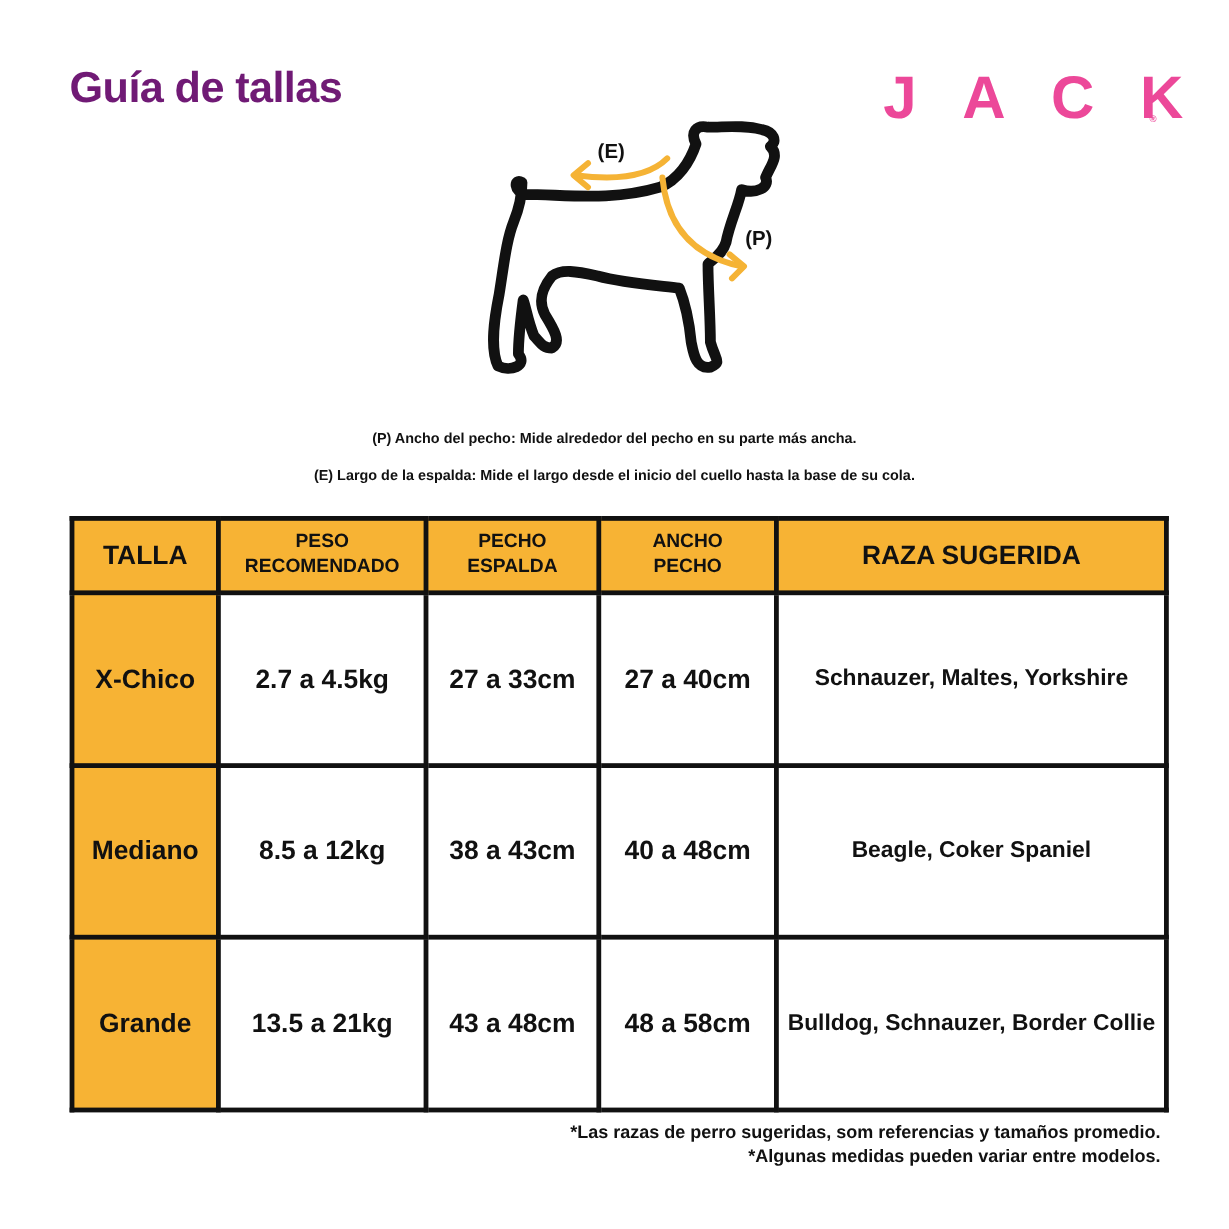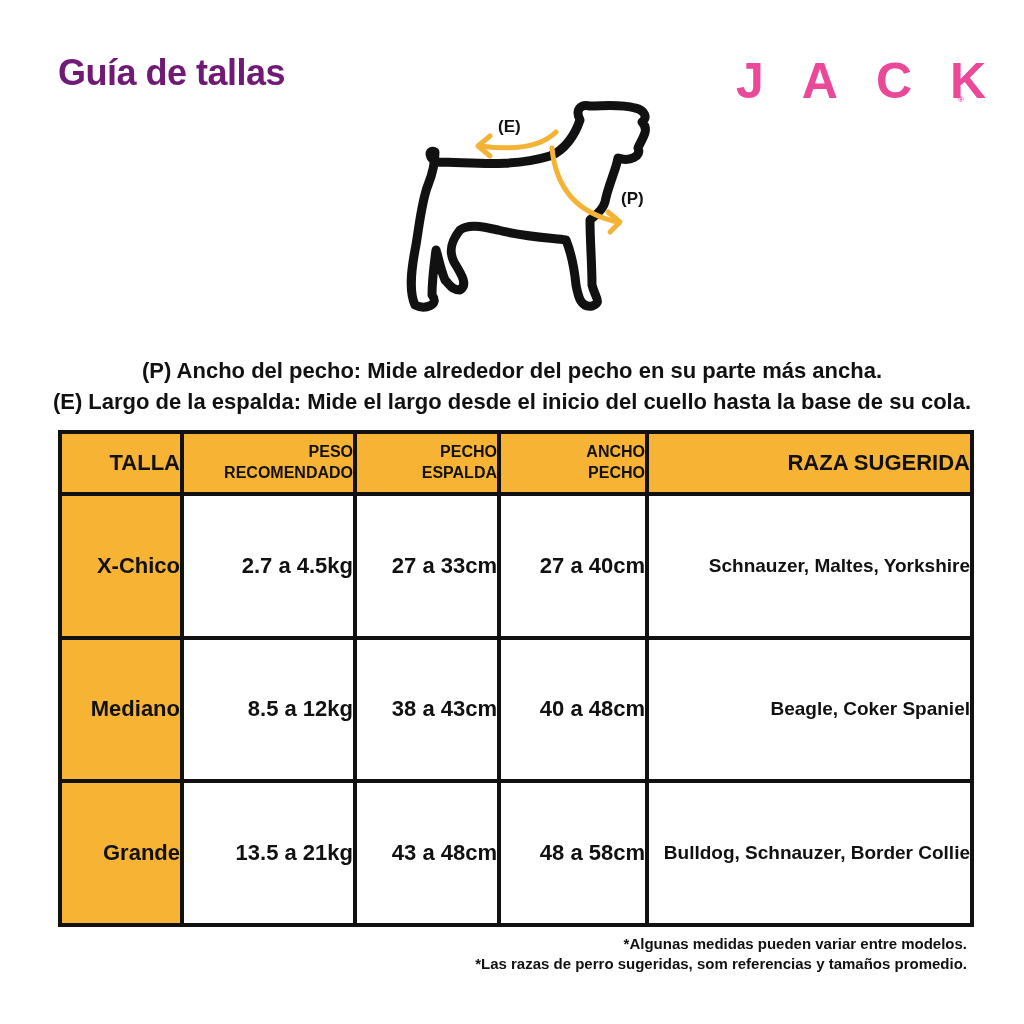--- a/index.html
+++ b/index.html
@@ -4,27 +4,27 @@
 <style>
   html, body { margin:0; padding:0; background:#ffffff; }
   body { width:1024px; height:1024px; position:relative; overflow:hidden;
          font-family:"Liberation Sans", "DejaVu Sans", sans-serif; color:#111; }
   .title { position:absolute; left:58px; top:52px; font-size:36px; font-weight:700;
            letter-spacing:-0.5px; color:#701a75; }
   .logo { position:absolute; left:736px; top:56px; font-size:50px; font-weight:700;
           letter-spacing:38px; color:#ec4899; line-height:1; }
   .logo .reg { position:absolute; left:222px; top:40px; font-size:8px; letter-spacing:0; }
   .dog { position:absolute; left:380px; top:90px; width:300px; height:230px; }
-  .legend { position:absolute; left:0; width:1024px; text-align:center; font-size:22px;
+  .legend { position:absolute; left:0; width:1024px; text-align:center; font-size:12px;
             font-weight:700; color:#111; }
   .legend.p { top:358px; }
   .legend.e { top:389px; }
   table.sizes { position:absolute; left:58px; top:430px; width:912px; height:497px;
                 border-collapse:collapse; table-layout:fixed; }
-  table.sizes td, table.sizes th { border:4px solid #111; text-align:right; vertical-align:middle;
+  table.sizes td, table.sizes th { border:4px solid #111; text-align:center; vertical-align:middle;
                 padding:0; font-weight:700; }
   table.sizes th { background:#F7B334; height:58px; font-size:16px; line-height:1.3; }
   table.sizes th.big { font-size:22px; }
   table.sizes td { height:77px; font-size:22px; background:#fff; }
   table.sizes td.size { background:#F7B334; font-size:22px; }
   table.sizes td.breed { font-size:19px; }
   .notes { position:absolute; right:57px; top:934px; text-align:right; font-size:15px;
            font-weight:700; line-height:20px; color:#111; }
 </style>
 </head>
@@ -100,15 +100,15 @@
       <td class="size">Grande</td>
       <td>13.5 a 21kg</td>
       <td>43 a 48cm</td>
       <td>48 a 58cm</td>
       <td class="breed">Bulldog, Schnauzer, Border Collie</td>
     </tr>
   </tbody>
 </table>
 
 <div class="notes">
+  <div>*Las razas de perro sugeridas, som referencias y tamaños promedio.</div>
   <div>*Algunas medidas pueden variar entre modelos.</div>
-  <div>*Las razas de perro sugeridas, som referencias y tamaños promedio.</div>
 </div>
 
 </body></html>

